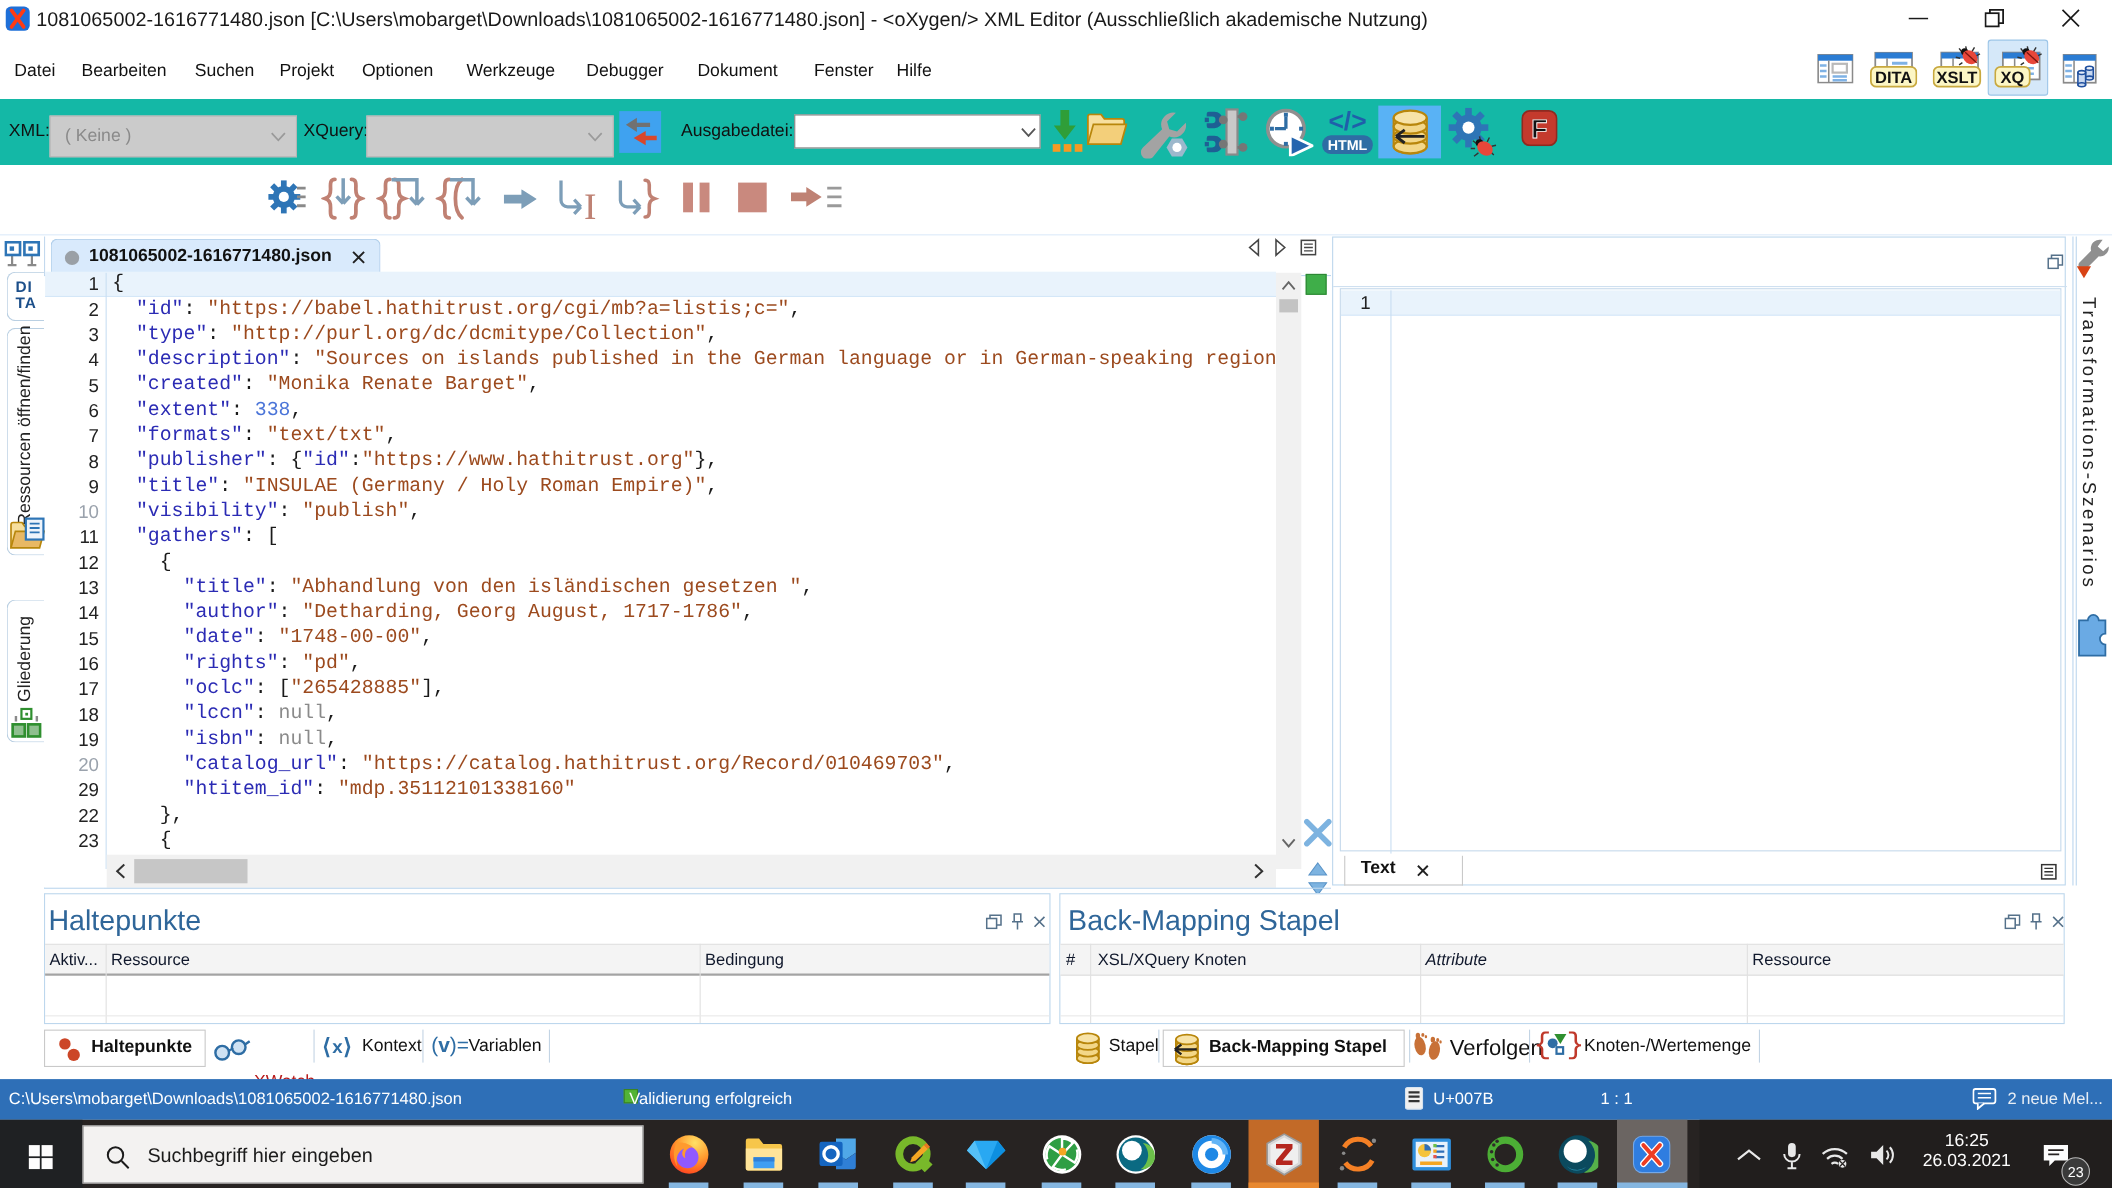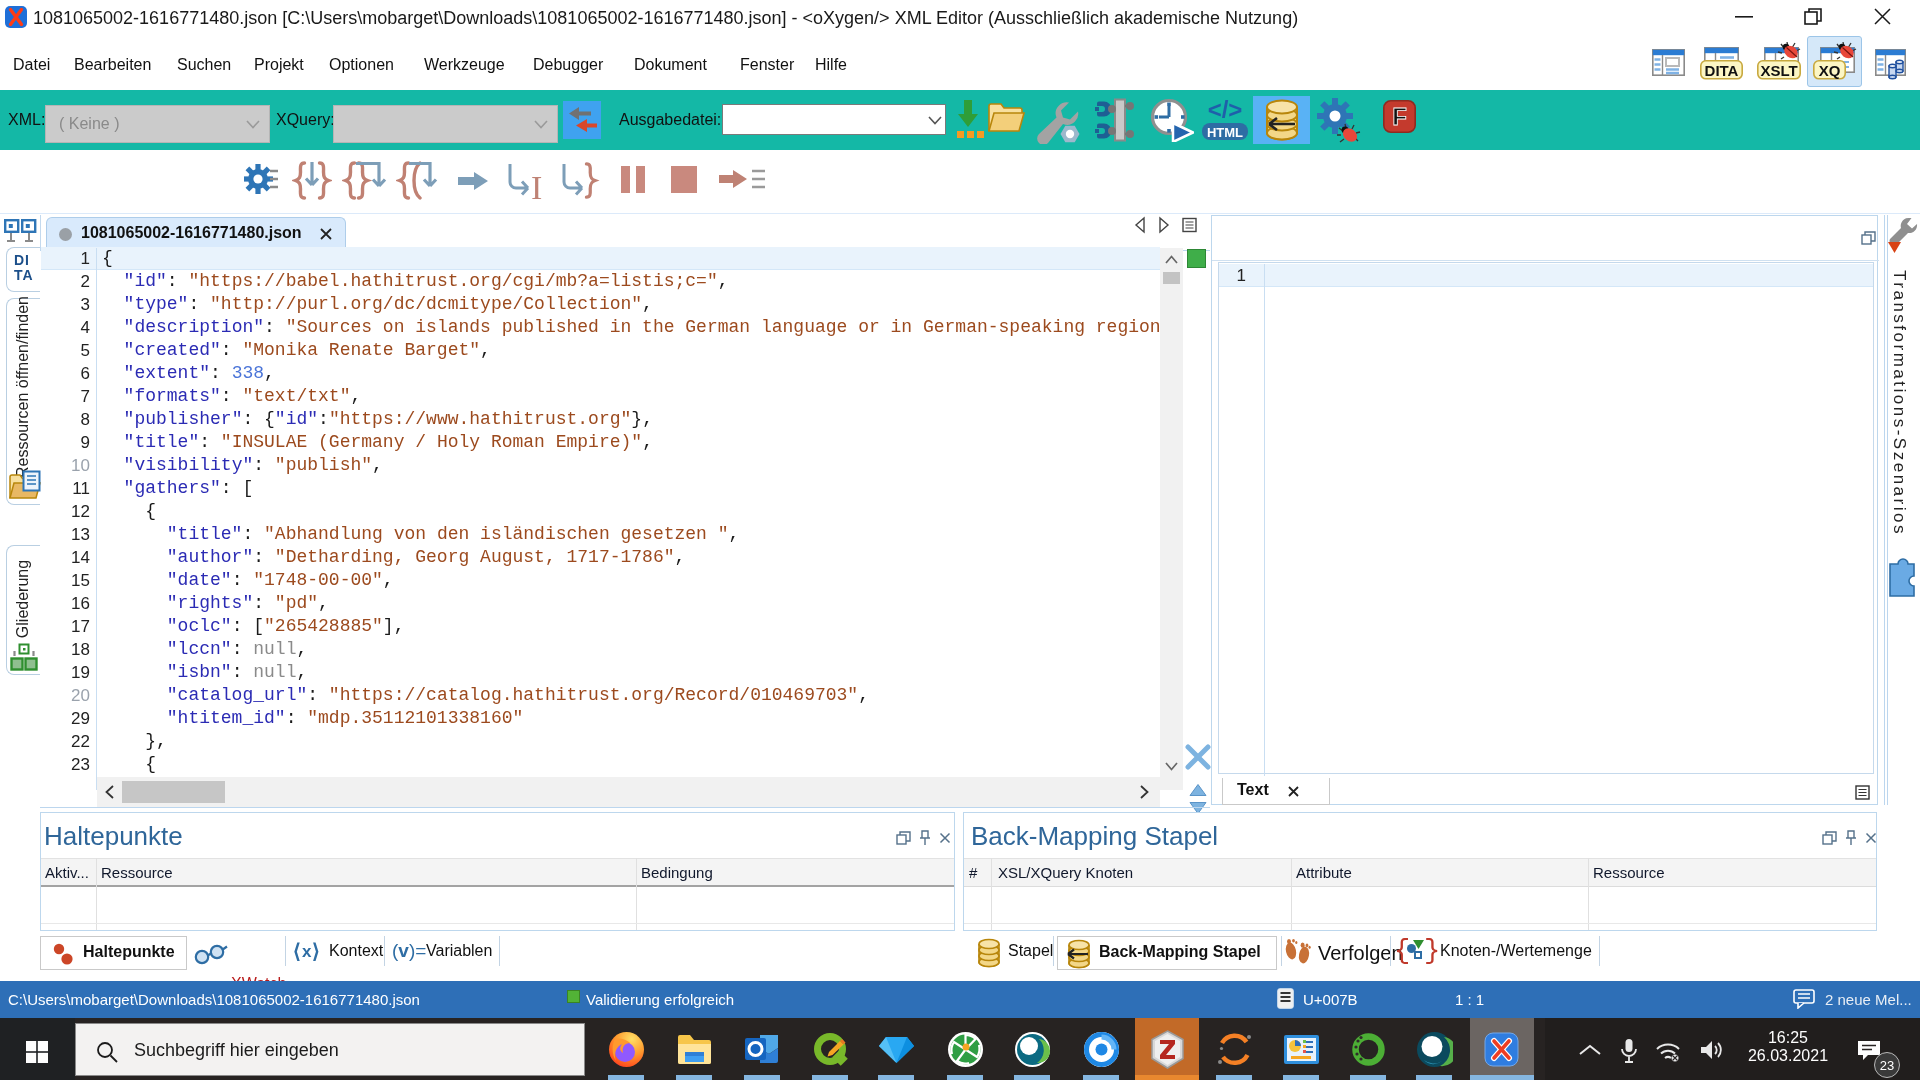--- a/index.html
+++ b/index.html
@@ -538,21 +538,21 @@
     </svg>
     <svg class="abs" style="left:881px;top:17px;" width="12" height="16" viewBox="0 0 12 16">
       <path d="M3 1 h6 v7 h-6 Z M1 8 h10 M6 8 v7" fill="none" stroke="#55718a" stroke-width="1.4"></path>
     </svg>
     <svg class="abs" style="left:901px;top:19px;" width="12" height="12" viewBox="0 0 12 12">
           <path d="M1.5 1.5 L10.5 10.5 M10.5 1.5 L1.5 10.5" stroke="#55718a" stroke-width="1.5"></path>
         </svg>
     <div class="abs" style="left:0;top:45px;width:912px;height:29px;background:#f4f4f4;border-top:1px solid #e2e2e2;border-bottom:1px solid #dcdcdc;">
       <span class="abs" style="left:5px;top:5px;font-size:15px;color:#10182c;">#</span>
       <span class="abs" style="left:34px;top:5px;font-size:15px;color:#10182c;">XSL/XQuery Knoten</span>
-      <span class="abs" style="left:332px;top:5px;font-size:15px;color:#10182c;">Attribute</span>
+      <span class="abs" style="left:332px;top:5px;font-size:15px;color:#10182c;font-style:italic;">Attribute</span>
       <span class="abs" style="left:629px;top:5px;font-size:15px;color:#10182c;">Ressource</span>
     </div>
     <div class="abs" style="left:27px;top:45px;width:1px;height:72px;background:#e0e0e0;"></div>
     <div class="abs" style="left:327px;top:45px;width:1px;height:72px;background:#e0e0e0;"></div>
     <div class="abs" style="left:624px;top:45px;width:1px;height:72px;background:#e0e0e0;"></div>
     <div class="abs" style="left:0;top:110px;width:912px;height:1px;background:#e8e8e8;"></div>
   </div>
 
   <div class="abs" style="left:40px;top:723px;width:147px;height:34px;background:#fff;border:1px solid #c9c9c9;">
     <svg class="abs" style="left:10px;top:5px;" width="24" height="24" viewBox="0 0 24 24">
@@ -625,21 +625,21 @@
   <span class="abs" style="left:1440px;top:729px;font-size:16px;color:#111;">Knoten-/Wertemenge</span>
   <div class="abs" style="left:1053px;top:723px;width:1px;height:30px;background:#c3d4e4;"></div>
   <div class="abs" style="left:1281px;top:723px;width:1px;height:30px;background:#c3d4e4;"></div>
   <div class="abs" style="left:1390px;top:723px;width:1px;height:30px;background:#c3d4e4;"></div>
   <div class="abs" style="left:1599px;top:723px;width:1px;height:30px;background:#c3d4e4;"></div>
 </div>
 
 <div class="abs" id="statusbar" style="left:0;top:981px;width:1920px;height:37px;background:#2e6fb7;color:#fff;font-size:15px;">
   <span class="abs" style="left:8px;top:10px;">C:\Users\mobarget\Downloads\1081065002-1616771480.json</span>
   <span class="abs" style="left:567px;top:9px;width:13px;height:13px;background:#52b336;border:1px solid #3a8424;"></span>
-  <span class="abs" style="left:586px;top:10px;">Validierung erfolgreich</span>
+  <span class="abs" style="left:572px;top:10px;">Validierung erfolgreich</span>
   <svg class="abs" style="left:1277px;top:7px;" width="17" height="21" viewBox="0 0 17 21">
     <rect x="0.7" y="0.7" width="15.6" height="19.6" rx="2" fill="#f0f0f0" stroke="#d8e4f0" stroke-width="1"></rect>
     <g stroke="#333" stroke-width="2">
           <path d="M3.5 5 h10 M3.5 9 h10 M3.5 13 h10"></path>
         </g>
   </svg>
   <span class="abs" style="left:1303px;top:10px;">U+007B</span>
   <span class="abs" style="left:1455px;top:10px;">1 : 1</span>
   <svg class="abs" style="left:1793px;top:8px;" width="24" height="20" viewBox="0 0 24 20">
     <rect x="1" y="1" width="20" height="13" rx="2" fill="none" stroke="#fff" stroke-width="1.6"></rect>

